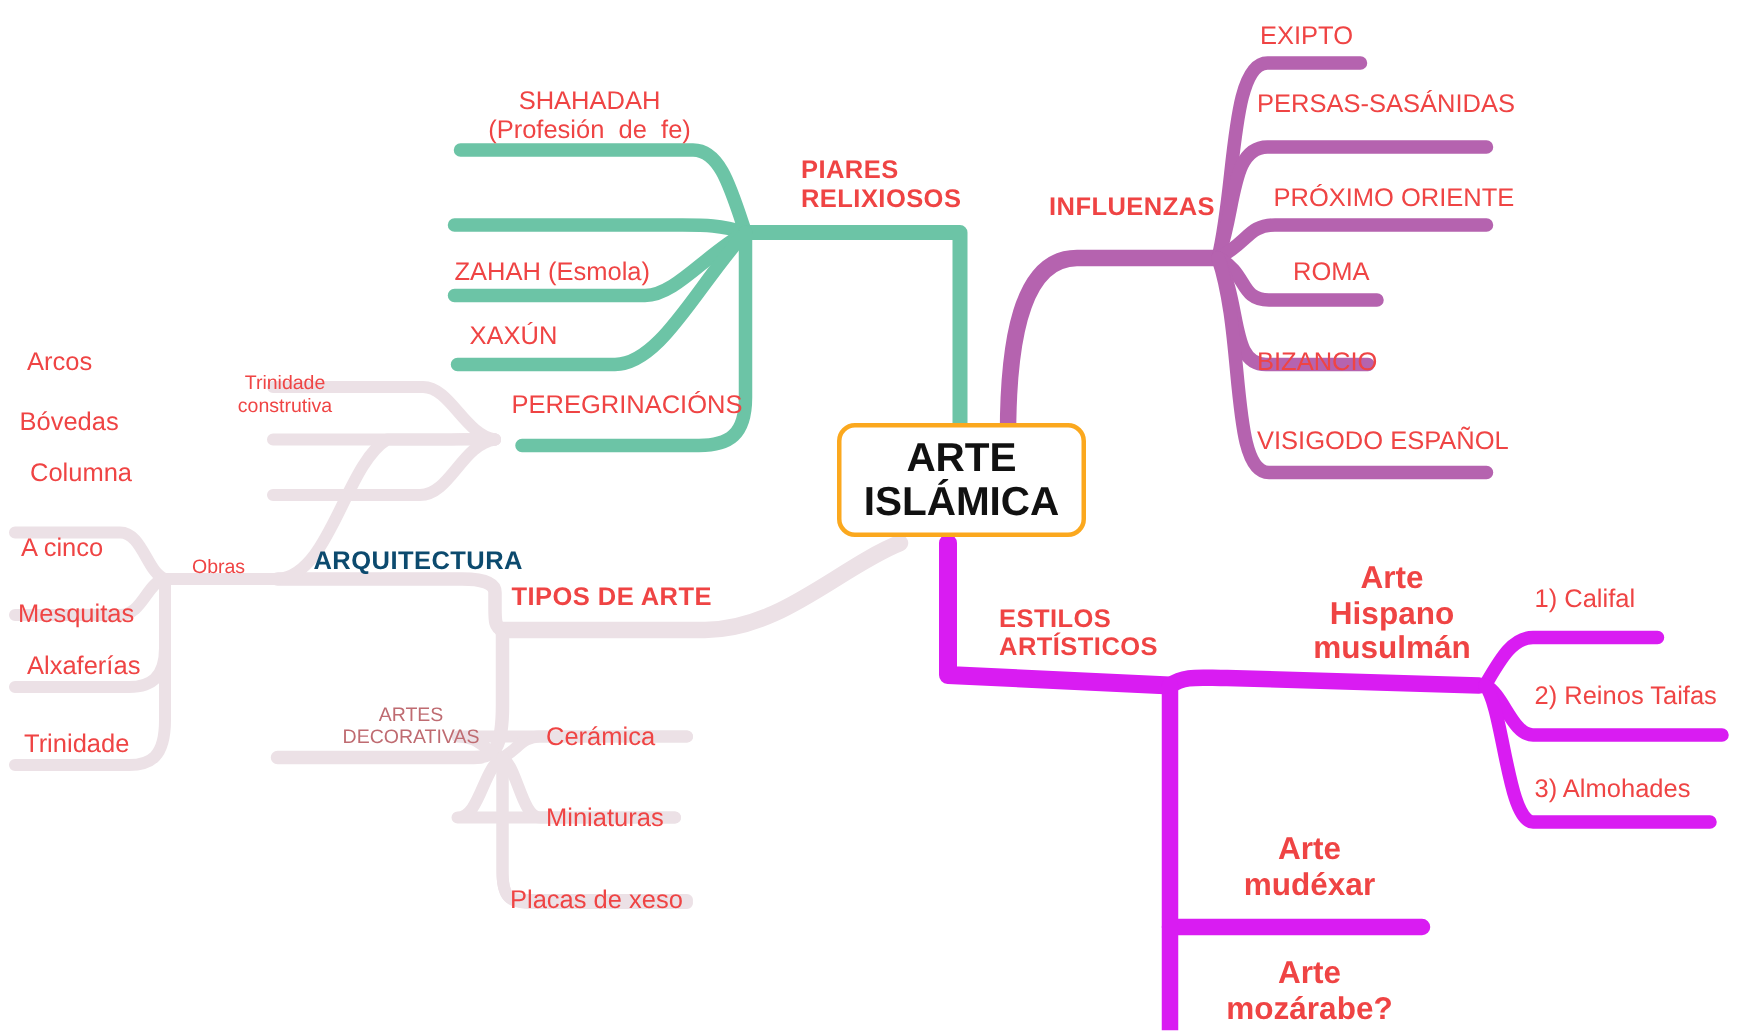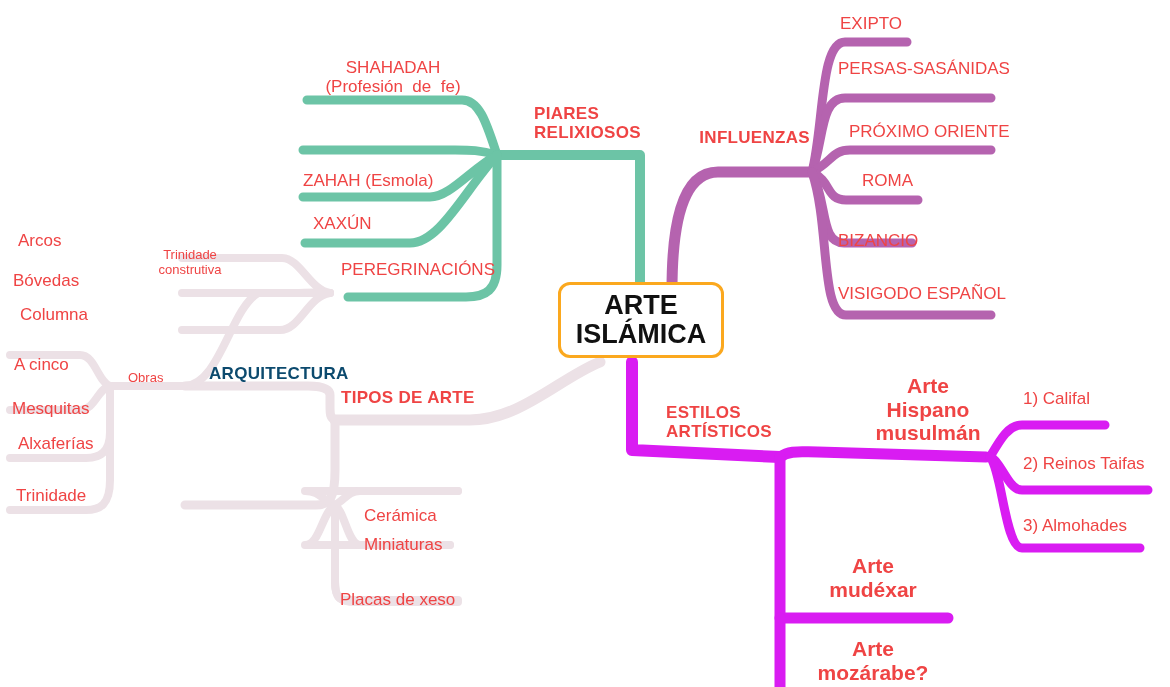--- a/index.html
+++ b/index.html
@@ -207,22 +207,24 @@
   <div class="node lvl-sub anchor-l on-top" style="left:128px; top:378px;">Obras</div>
 
   <div class="node lvl-leaf anchor-l" style="left:14px; top:365px;">A cinco</div>
 
   <div class="node lvl-leaf anchor-l" style="left:12px; top:409px;">Mesquitas</div>
 
   <div class="node lvl-leaf anchor-l" style="left:18px; top:444px;">Alxaferías</div>
 
   <div class="node lvl-leaf anchor-l" style="left:16px; top:496px;">Trinidade</div>
 
-
-  <div class="node lvl-leaf anchor-l" style="left:364px; top:491px;margin-top:25px;">Cerámica</div>
+  <div class="node lvl-sub anchor-c txt-dec on-top" style="left:274px; top:484px;">ARTES
+DECORATIVAS</div>
+
+  <div class="node lvl-leaf anchor-l" style="left:364px; top:491px;">Cerámica</div>
 
   <div class="node lvl-leaf anchor-l" style="left:364px; top:545px;">Miniaturas</div>
 
   <div class="node lvl-leaf anchor-l" style="left:340px; top:600px;">Placas de xeso</div>
 
   <div class="node lvl-branch anchor-r on-top" style="left:772px; top:422px;">ESTILOS
 ARTÍSTICOS</div>
 
   <div class="node lvl-mainbig anchor-c on-top" style="left:928px; top:409px;">Arte
 Hispano

